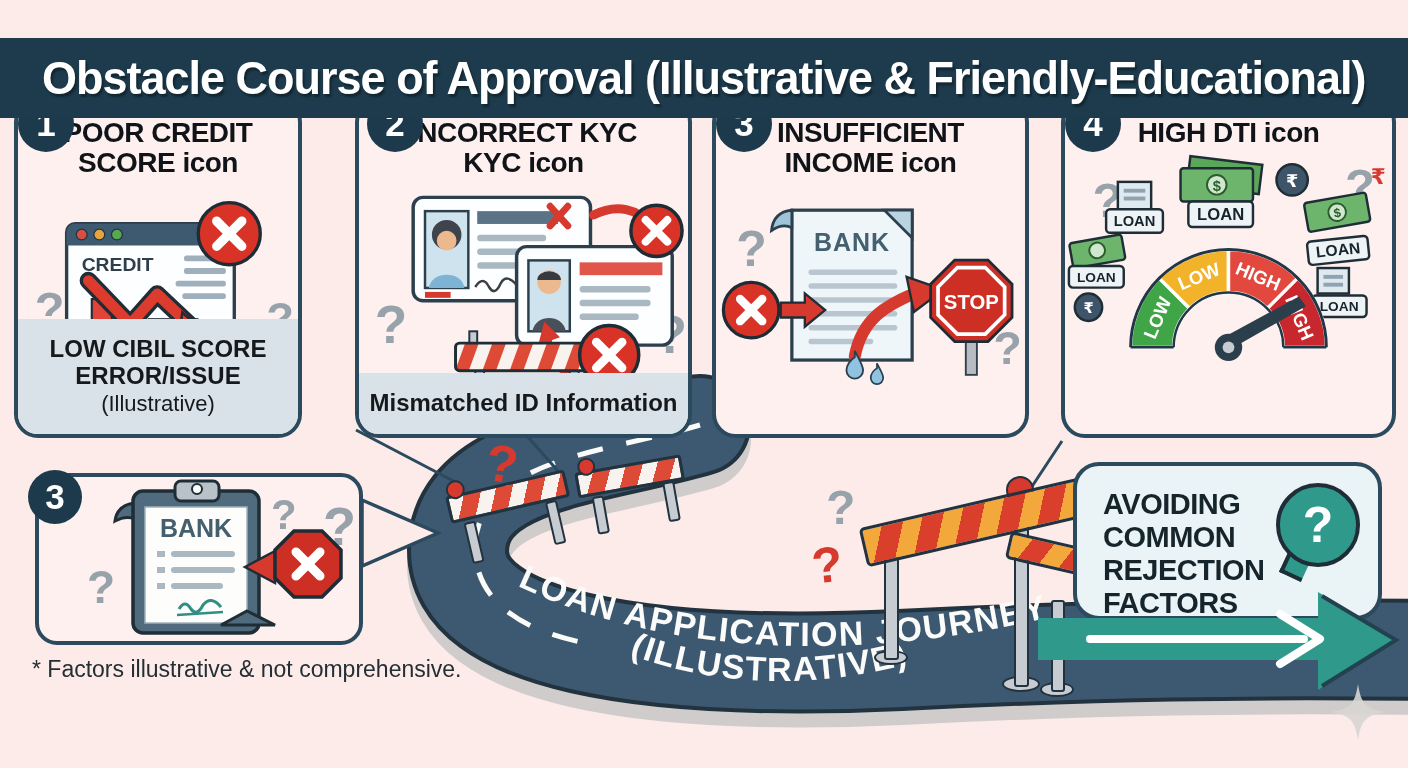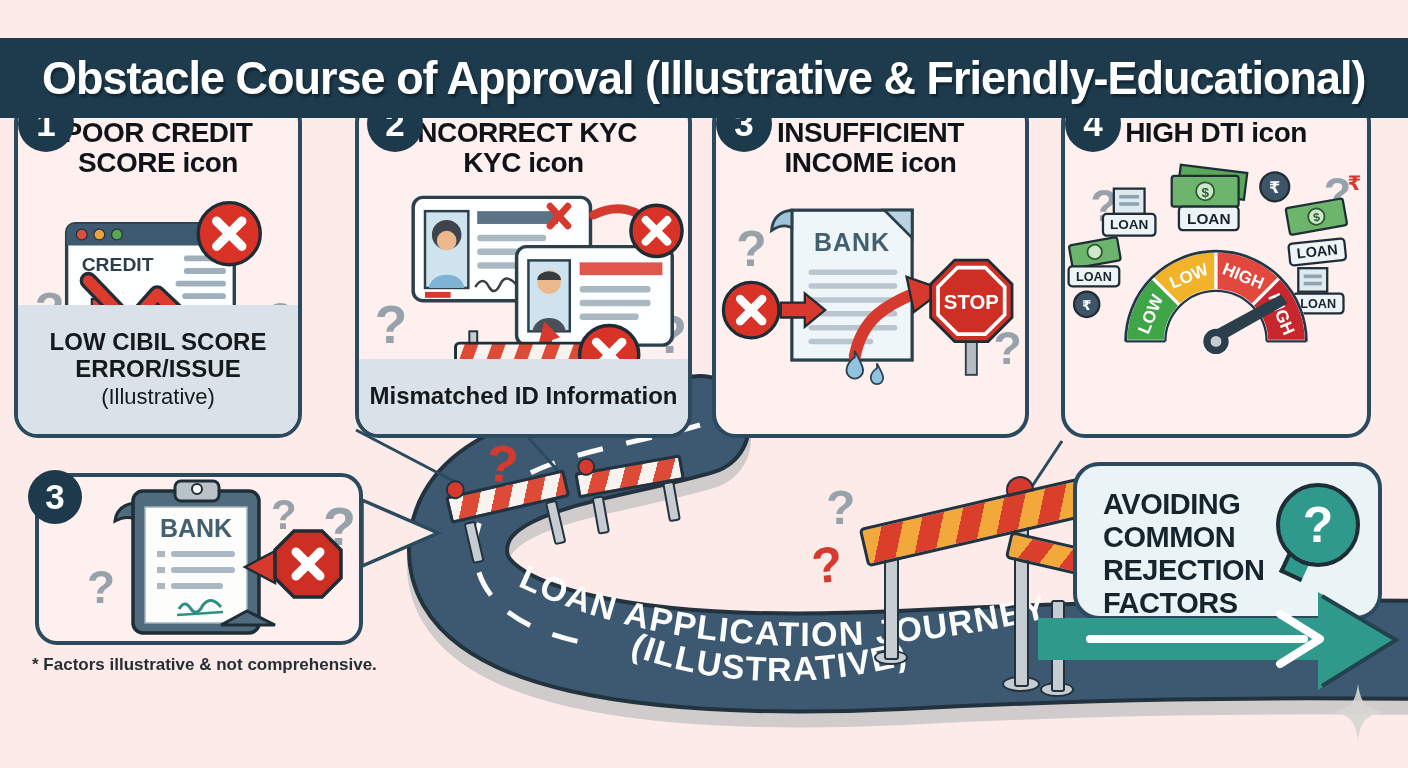--- a/index.html
+++ b/index.html
@@ -14,29 +14,29 @@
   #bottom-banner{top:710px;height:58px;justify-content:center;}
   #bottom-banner .t{font-size:33px;font-weight:bold;letter-spacing:-0.5px;
     text-shadow:2px 2px 1px rgba(0,0,0,.3);transform:scaleY(1.05);}
   
   .card{position:absolute;top:98px;height:340px;background:#fdf0ee;
     border:4px solid #2b4a5e;border-radius:24px;overflow:hidden;z-index:4;box-sizing:border-box;}
   .card-heading{margin:16px auto 0;max-width:244px;text-align:center;font-size:28px;
     font-weight:bold;color:#101418;line-height:1.08;letter-spacing:-0.5px;}
   .card-art{position:absolute;left:0;width:100%;}
   .caption{position:absolute;left:0;right:0;bottom:0;background:#d9e2e8;text-align:center;
-    font-size:24px;font-weight:bold;color:#16191c;padding:24px 6px;line-height:1.12;}
+    font-size:24px;font-weight:bold;color:#16191c;padding:17px 6px;line-height:1.12;}
   .caption .note{font-weight:normal;font-size:22px;}
   .badge{position:absolute;width:56px;height:56px;border-radius:50%;background:#1c3a4b;
     color:#fff;display:flex;align-items:center;justify-content:center;font-size:35px;
     font-weight:bold;z-index:6;}
   
   #side-card{position:absolute;left:35px;top:473px;width:328px;height:172px;background:#fdf0ee;
     border:4px solid #2b4a5e;border-radius:22px;z-index:4;box-sizing:border-box;}
-  #footnotes{position:absolute;left:32px;top:653px;font-size:17px;font-weight:700;
+  #footnotes{position:absolute;left:32px;top:653px;font-size:23px;font-weight:400;
     color:#242e35;line-height:1.4;z-index:4;}
   #guide-card{position:absolute;left:1073px;top:462px;width:309px;height:158px;background:#eaf4f7;
     border:4px solid #2b4a5e;border-radius:26px;z-index:4;box-sizing:border-box;}
   #guide-card .gt{position:absolute;left:26px;top:22px;width:200px;font-size:29px;font-weight:bold;
     color:#16242c;line-height:1.14;letter-spacing:-0.5px;}
   .bubble{position:absolute;left:199px;top:17px;width:84px;height:84px;border-radius:50%;
     background:#2f9a8c;border:4px solid #1f2d36;display:flex;align-items:center;justify-content:center;
     color:#fff;font-size:50px;font-weight:bold;box-sizing:border-box;}
   .bubble-tail{position:absolute;left:206px;top:88px;width:20px;height:20px;background:#2f9a8c;
     border-left:4px solid #1f2d36;border-bottom:4px solid #1f2d36;transform:rotate(25deg);}
@@ -224,21 +224,21 @@
       <polygon points="206,92 246,106 214,130" fill="#d63a2f" stroke="#1f2d36" stroke-width="2.5"></polygon>
       <path transform="translate(150,186)" d="M0,-14 C5,-4 9,2 9,7 a9,9 0 1 1 -18,0 c0,-5 4,-11 9,-14 z" fill="#8fc3e0" stroke="#2b3f4c" stroke-width="2"></path>
       <path transform="translate(174,196) scale(0.75)" d="M0,-14 C5,-4 9,2 9,7 a9,9 0 1 1 -18,0 c0,-5 4,-11 9,-14 z" fill="#8fc3e0" stroke="#2b3f4c" stroke-width="2.5"></path>
       <rect x="270" y="160" width="12" height="38" fill="#b6bcc2" stroke="#2b3f4c" stroke-width="2"></rect>
       <polygon points="258,74 294,74 320,100 320,136 294,162 258,162 232,136 232,100" fill="#ce2f24" stroke="#1e2c35" stroke-width="3"></polygon>
       <polygon points="261,82 291,82 312,103 312,133 291,154 261,154 240,133 240,103" fill="none" stroke="#fff" stroke-width="4"></polygon>
       <text x="276" y="127" font-size="22" fill="#fff" text-anchor="middle">STOP</text>
     </svg>
   </div>
 
-  <div class="card" style="left:1061px;width:310px;">
+  <div class="card" style="left:1061px;width:335px;">
     <div class="card-heading">HIGH DTI icon</div>
     <svg class="card-art" style="top:52px;height:232px;" viewBox="0 0 334 232">
       <text x="28" y="62" font-size="50" fill="#98a2ab">?</text>
       <text x="286" y="48" font-size="50" fill="#98a2ab">?</text>
       <text class="rupee" x="320" y="28" font-size="22" fill="#d63a2f" text-anchor="middle">₹</text>
 
       <g>
         <rect x="54" y="26" width="34" height="28" fill="#dfe9f0" stroke="#1f2d36" stroke-width="2.5"></rect>
         <rect x="60" y="33" width="22" height="4" fill="#8fa3b0"></rect>
           <rect x="60" y="41" width="22" height="4" fill="#8fa3b0"></rect>

